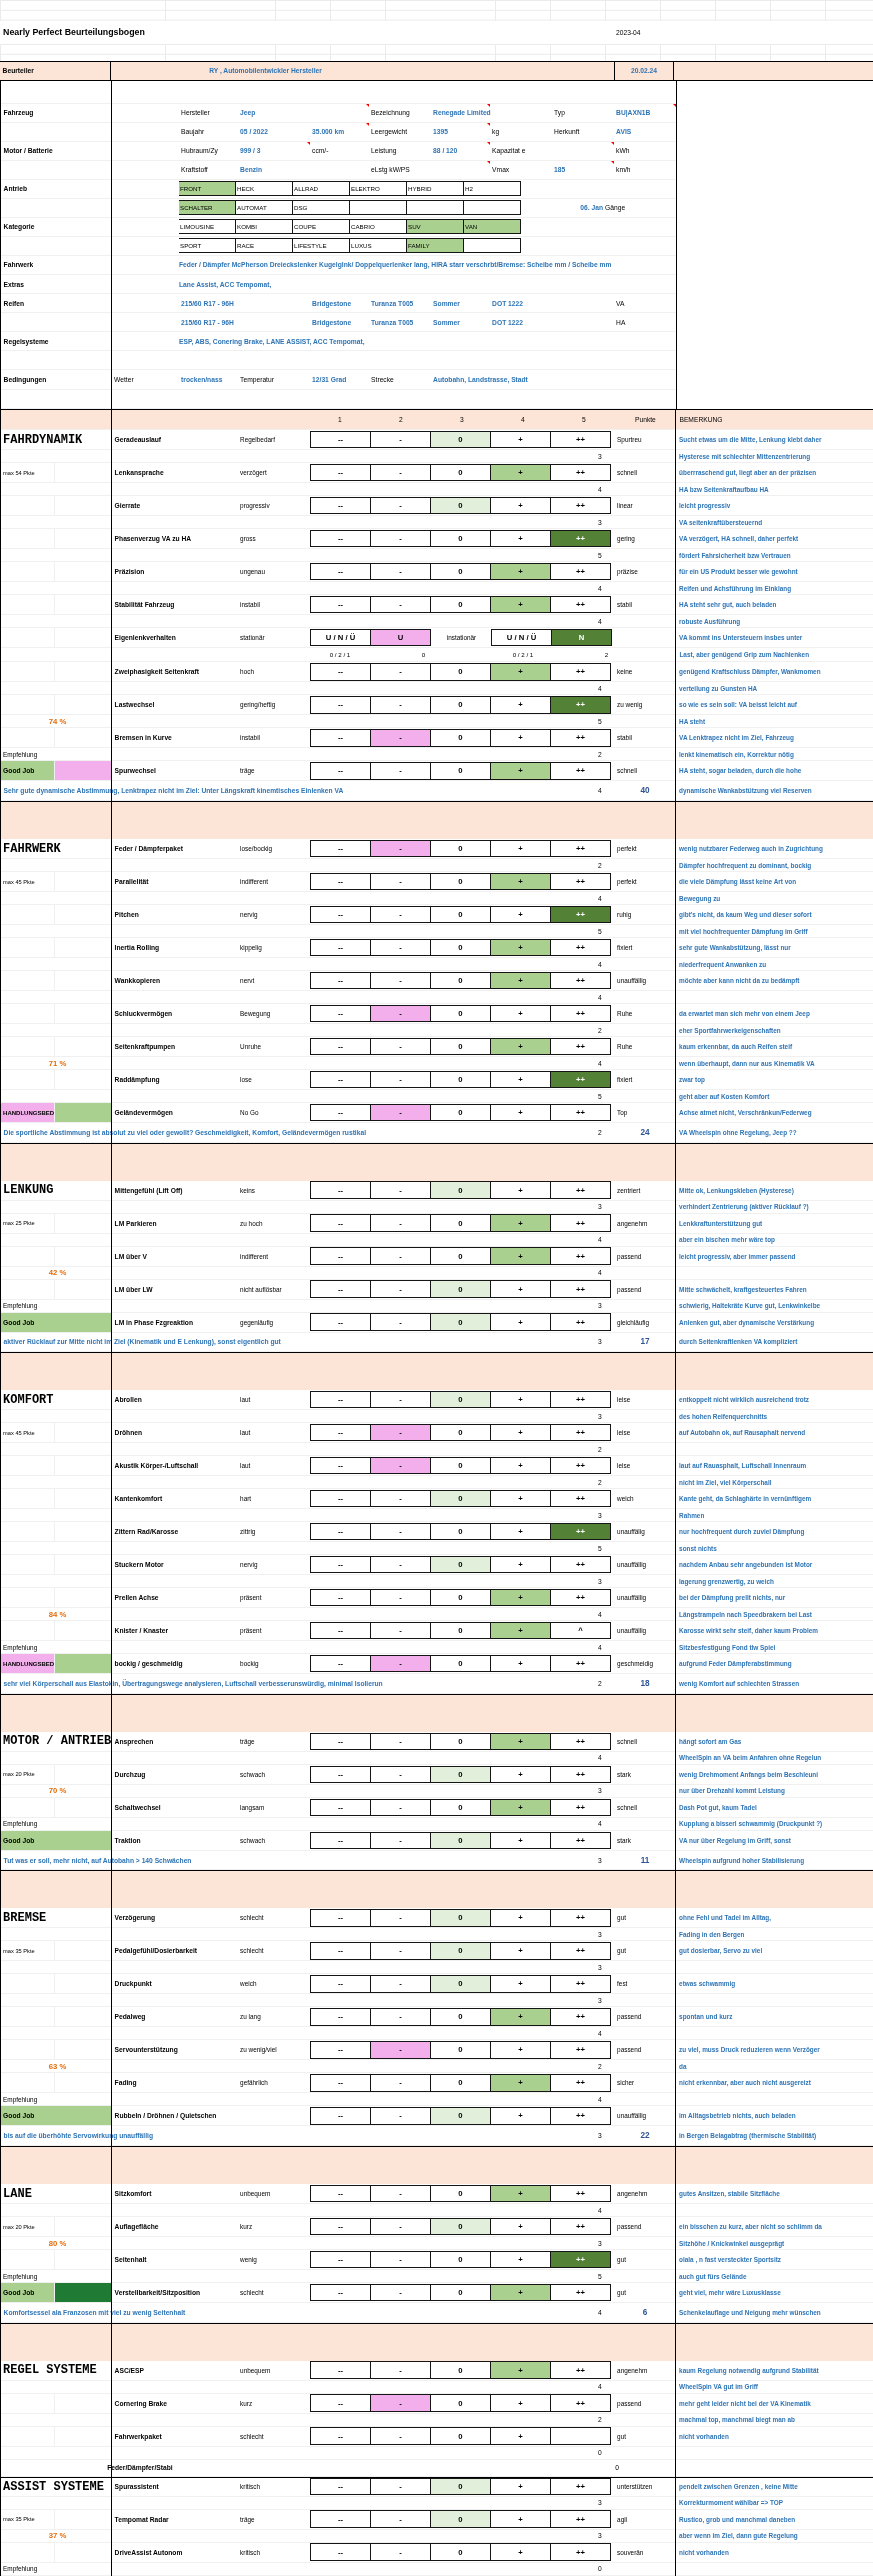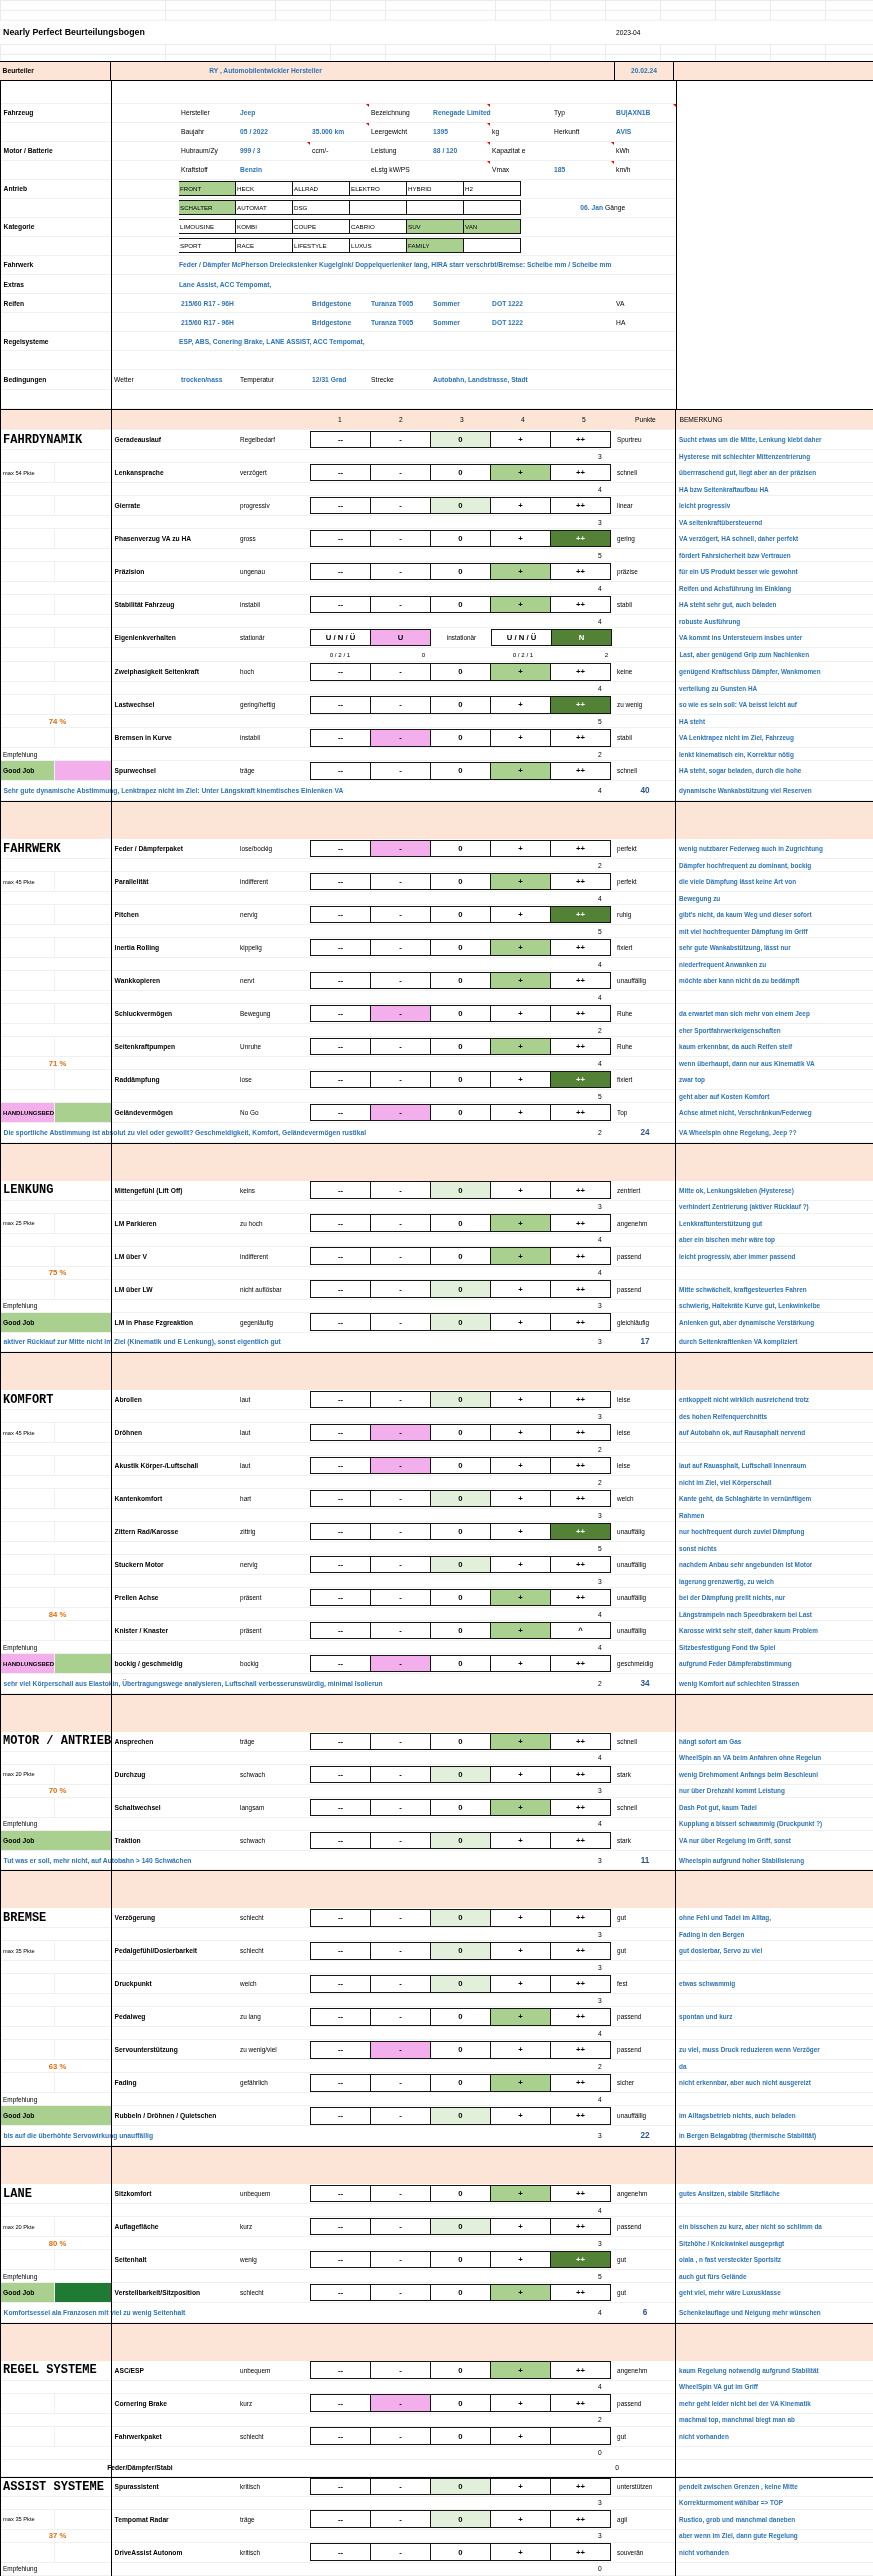--- a/index.html
+++ b/index.html
@@ -786,21 +786,21 @@
             <div class="rcell">--</div>
             <div class="rcell">-</div>
             <div class="rcell">0</div>
             <div class="rcell sel-mid">+</div>
             <div class="rcell">++</div>
           </div>
           <div class="cright">passend</div>
           <div class="crem">leicht progressiv, aber immer passend</div>
         </div>
         <div class="row ptsrow">
-          <div class="cAB pct">75 %</div>
+          <div class="cAB pct">42 %</div>
           <div class="spMid"></div>
           <div class="cpts">4</div>
           <div class="ctot"></div>
           <div class="crem"></div>
         </div>
         <div class="row raterow">
           <div class="cA"></div>
           <div class="cB"></div>
           <div class="cname">LM über LW</div>
           <div class="canchor">nicht auflösbar</div>
@@ -1030,21 +1030,21 @@
             <div class="rcell">0</div>
             <div class="rcell">+</div>
             <div class="rcell">++</div>
           </div>
           <div class="cright">geschmeidig</div>
           <div class="crem">aufgrund Feder Dämpferabstimmung</div>
         </div>
         <div class="row sumrow">
           <div class="csum">sehr viel Körperschall aus Elastokin, Übertragungswege analysieren, Luftschall verbesserunswürdig, minimal Isolierun</div>
           <div class="cpts">2</div>
-          <div class="ctot">34</div>
+          <div class="ctot">18</div>
           <div class="crem">wenig Komfort auf schlechten Strassen</div>
         </div>
         <div class="band74"></div>
         <div class="row raterow">
           <div class="cAB">
             <span class="secname">MOTOR / ANTRIEB</span>
           </div>
           <div class="cname">Ansprechen</div>
           <div class="canchor">träge</div>
           <div class="strip">

